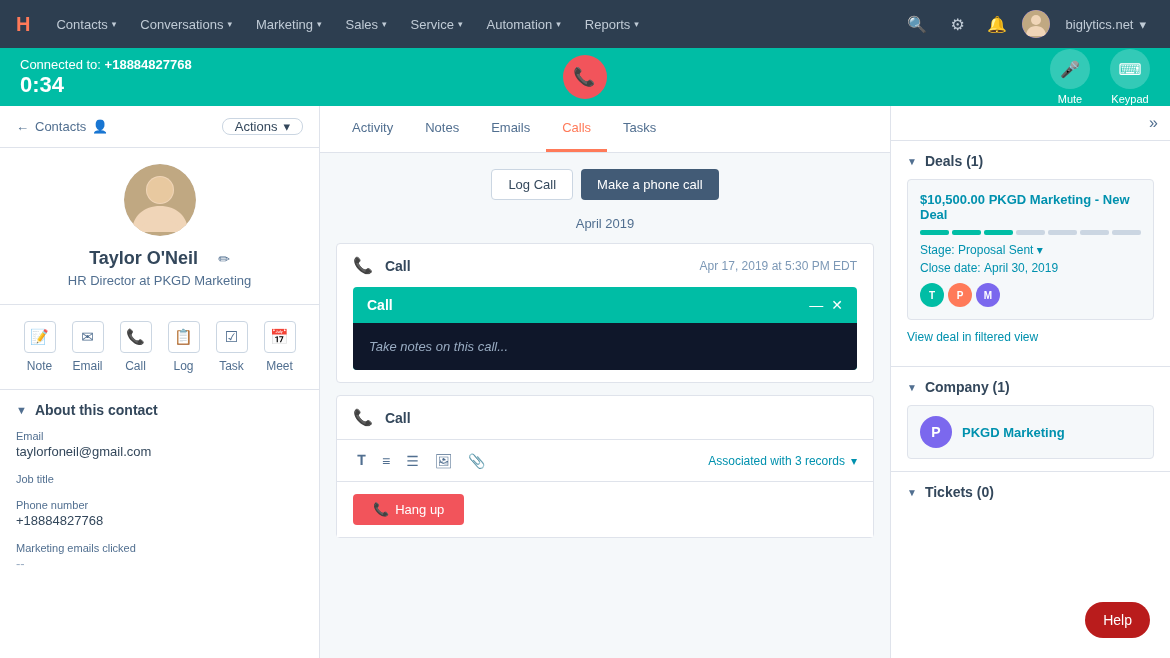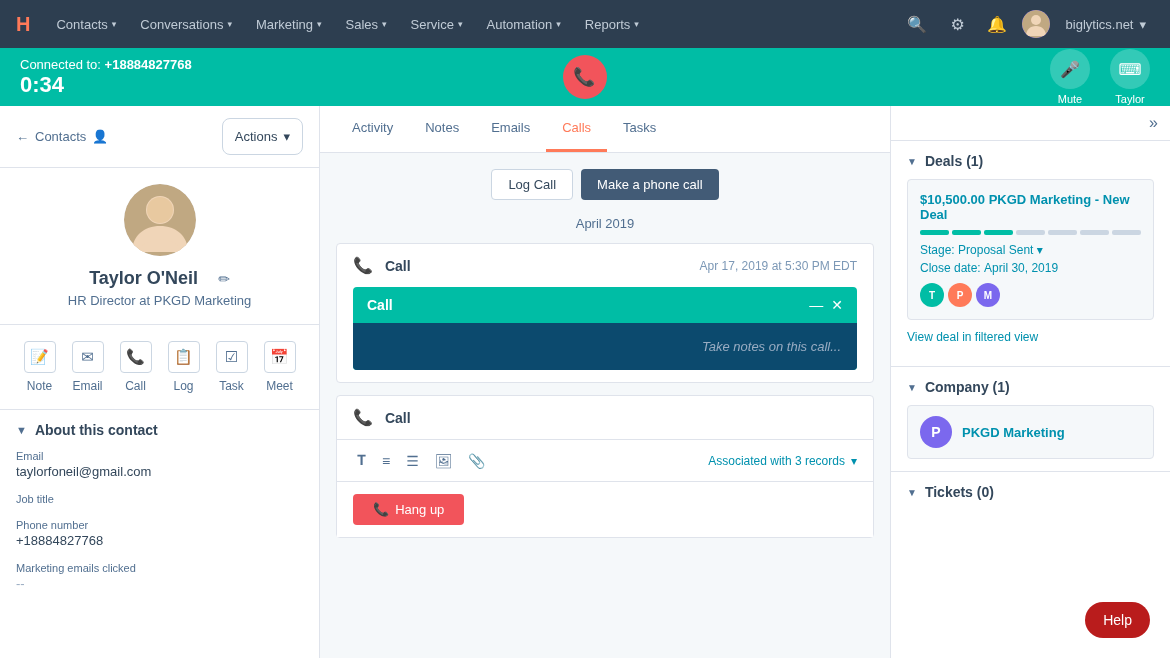--- a/index.html
+++ b/index.html
@@ -52,21 +52,21 @@
 
     
     .main-content { display: flex; height: calc(658px - 48px - 58px); overflow: hidden; }
 
     
     .left-panel { width: 320px; min-width: 320px; background: white; border-right: 1px solid #dfe3eb; overflow-y: auto; }
     .left-panel-header { display: flex; align-items: center; justify-content: space-between; padding: 12px 16px; border-bottom: 1px solid #dfe3eb; }
     .breadcrumb-back { display: flex; align-items: center; gap: 6px; color: #516f90; cursor: pointer; font-size: 13px; }
     .actions-btn {
       display: flex; align-items: center; gap: 6px;
-      padding: 10px 12px; background: white; border: 1px solid #cbd6e2;
+      padding: 0 12px; background: white; border: 1px solid #cbd6e2;
       border-radius: 8px; cursor: pointer; font-size: 13px; color: #33475b;
     }
     .contact-info { padding: 16px; text-align: center; border-bottom: 1px solid #dfe3eb; }
     .contact-avatar { width: 72px; height: 72px; border-radius: 50%; background: #ddd; margin: 0 auto 12px; overflow: hidden; display: flex; align-items: center; justify-content: center; font-size: 28px; color: #888; }
     .contact-name-row { display: flex; align-items: center; justify-content: center; gap: 20px; margin-bottom: 4px; text-align: right; }
     .contact-name { font-size: 18px; font-weight: 600; color: #33475b; }
     .edit-icon { color: #516f90; cursor: pointer; font-size: 14px; }
     .contact-title { font-size: 13px; color: #516f90; }
     .contact-actions { display: flex; justify-content: center; gap: 16px; padding: 16px; border-bottom: 1px solid #dfe3eb; }
     .contact-action { display: flex; flex-direction: column; align-items: center; gap: 6px; cursor: pointer; color: #516f90; font-size: 12px; }
@@ -107,21 +107,21 @@
     .call-phone-icon { color: #00bda5; font-size: 16px; }
     .call-card-title { font-weight: 600; font-size: 14px; color: #33475b; flex: 1; }
     .call-card-time { font-size: 12px; color: #7c98b6; }
 
     
     .inner-call-box { margin: 0 16px 12px; background: #00bda5; border-radius: 4px; overflow: hidden; }
     .inner-call-header { display: flex; align-items: center; justify-content: space-between; padding: 10px 14px; }
     .inner-call-title { color: white; font-weight: 600; font-size: 14px; }
     .inner-call-controls { display: flex; gap: 8px; }
     .inner-call-ctrl { color: white; cursor: pointer; font-size: 14px; background: none; border: none; }
-    .inner-call-body { background: #0c4a6e; margin: 0; padding: 16px; text-align: right; }
+    .inner-call-body { background: #0f172a; margin: 0; padding: 16px; }
     .call-notes-placeholder { color: #99acc2; font-size: 13px; font-style: italic; }
 
     
     .call-card-2 { background: white; border: 1px solid #dfe3eb; border-radius: 4px; margin-bottom: 12px; }
     .call-card-2-header { display: flex; align-items: center; padding: 12px 16px; gap: 12px; }
 
     
     .editor-toolbar { border-top: 1px solid #dfe3eb; padding: 8px 16px; display: flex; align-items: center; gap: 8px; background: white; }
     .toolbar-btn { color: #516f90; cursor: pointer; font-size: 14px; padding: 4px; border-radius: 3px; background: none; border: none; }
     .associated-records { margin-left: auto; display: flex; align-items: center; gap: 6px; color: #0091ae; font-size: 12px; cursor: pointer; }
@@ -236,21 +236,21 @@
   <div class="call-banner-center">
     <button class="end-call-btn">📞</button>
   </div>
   <div class="call-banner-right">
     <div class="call-ctrl">
       <div class="call-ctrl-icon">🎤</div>
       <span class="call-ctrl-label">Mute</span>
     </div>
     <div class="call-ctrl">
       <div class="call-ctrl-icon">⌨</div>
-      <span class="call-ctrl-label">Taylor</span>
+      <span class="call-ctrl-label">Keypad</span>
     </div>
   </div>
 </div>
 
 <div class="main-content">
 
   <div class="left-panel">
     <div class="left-panel-header">
       <div class="breadcrumb-back">
         <span>←</span>

